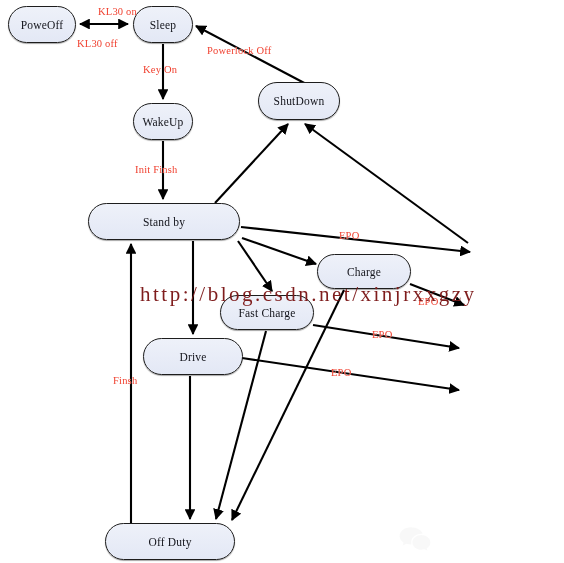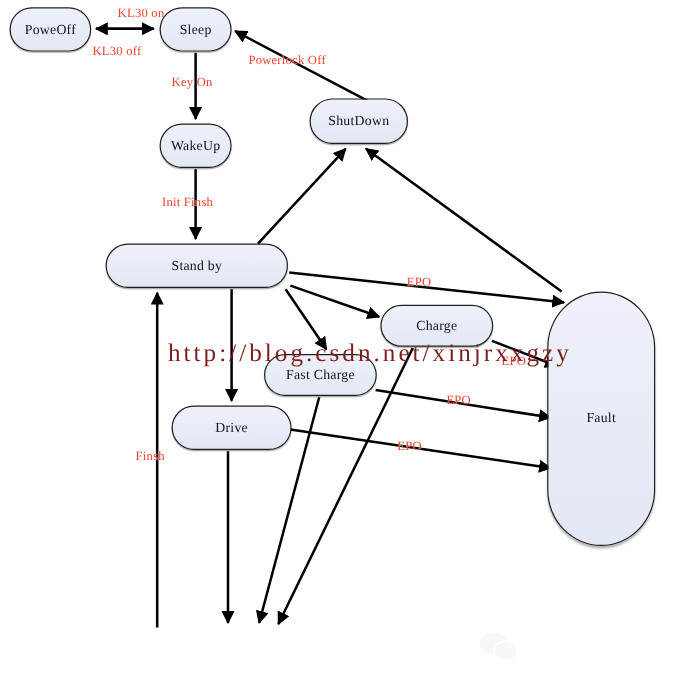--- a/index.html
+++ b/index.html
@@ -146,24 +146,24 @@
   </div>
 
   <div class="node" style="left:220px; top:295px; width:94px;  height:35px;justify-content:center;">
     <span>Fast Charge</span>
   </div>
 
   <div class="node" style="left:143px; top:338px; width:100px; height:37px;">
     <span>Drive</span>
   </div>
 
+  <div class="node" style="left:105px; top:523px; width:130px; height:37px;">
+    <span>Off Duty</span>
+  </div>
 
-  <div class="node node-fault" style="left:456px; top:243px; width:90px;  height:212px;">
-    <span>Fault</span>
-  </div>
 
   <div class="edge-label" style="left:62px;  top:6px;margin-left:36px;">KL30 on</div>
   <div class="edge-label" style="left:77px;  top:38px;">KL30 off</div>
   <div class="edge-label" style="left:143px; top:64px;">Key On</div>
   <div class="edge-label" style="left:135px; top:164px;">Init Finsh</div>
   <div class="edge-label" style="left:207px; top:45px;">Powerlock Off</div>
   <div class="edge-label" style="left:113px; top:375px;">Finsh</div>
   <div class="edge-label" style="left:339px; top:230px;">EPO</div>
   <div class="edge-label" style="left:418px; top:296px;">EPO</div>
   <div class="edge-label" style="left:372px; top:329px;">EPO</div>

